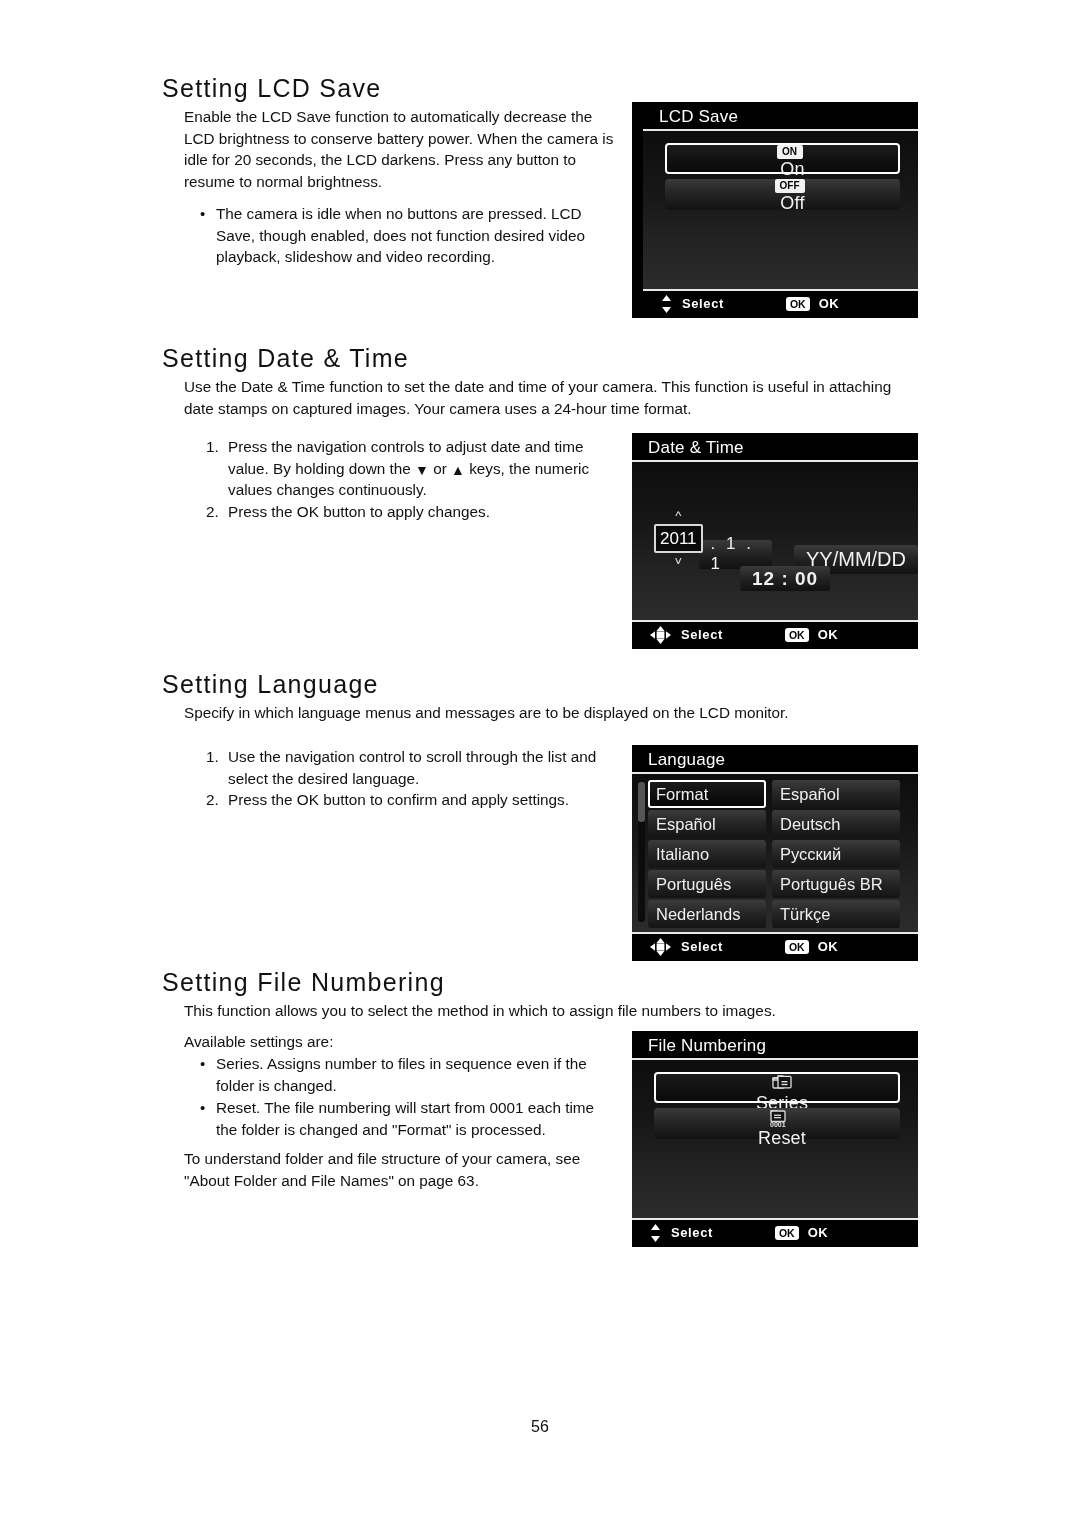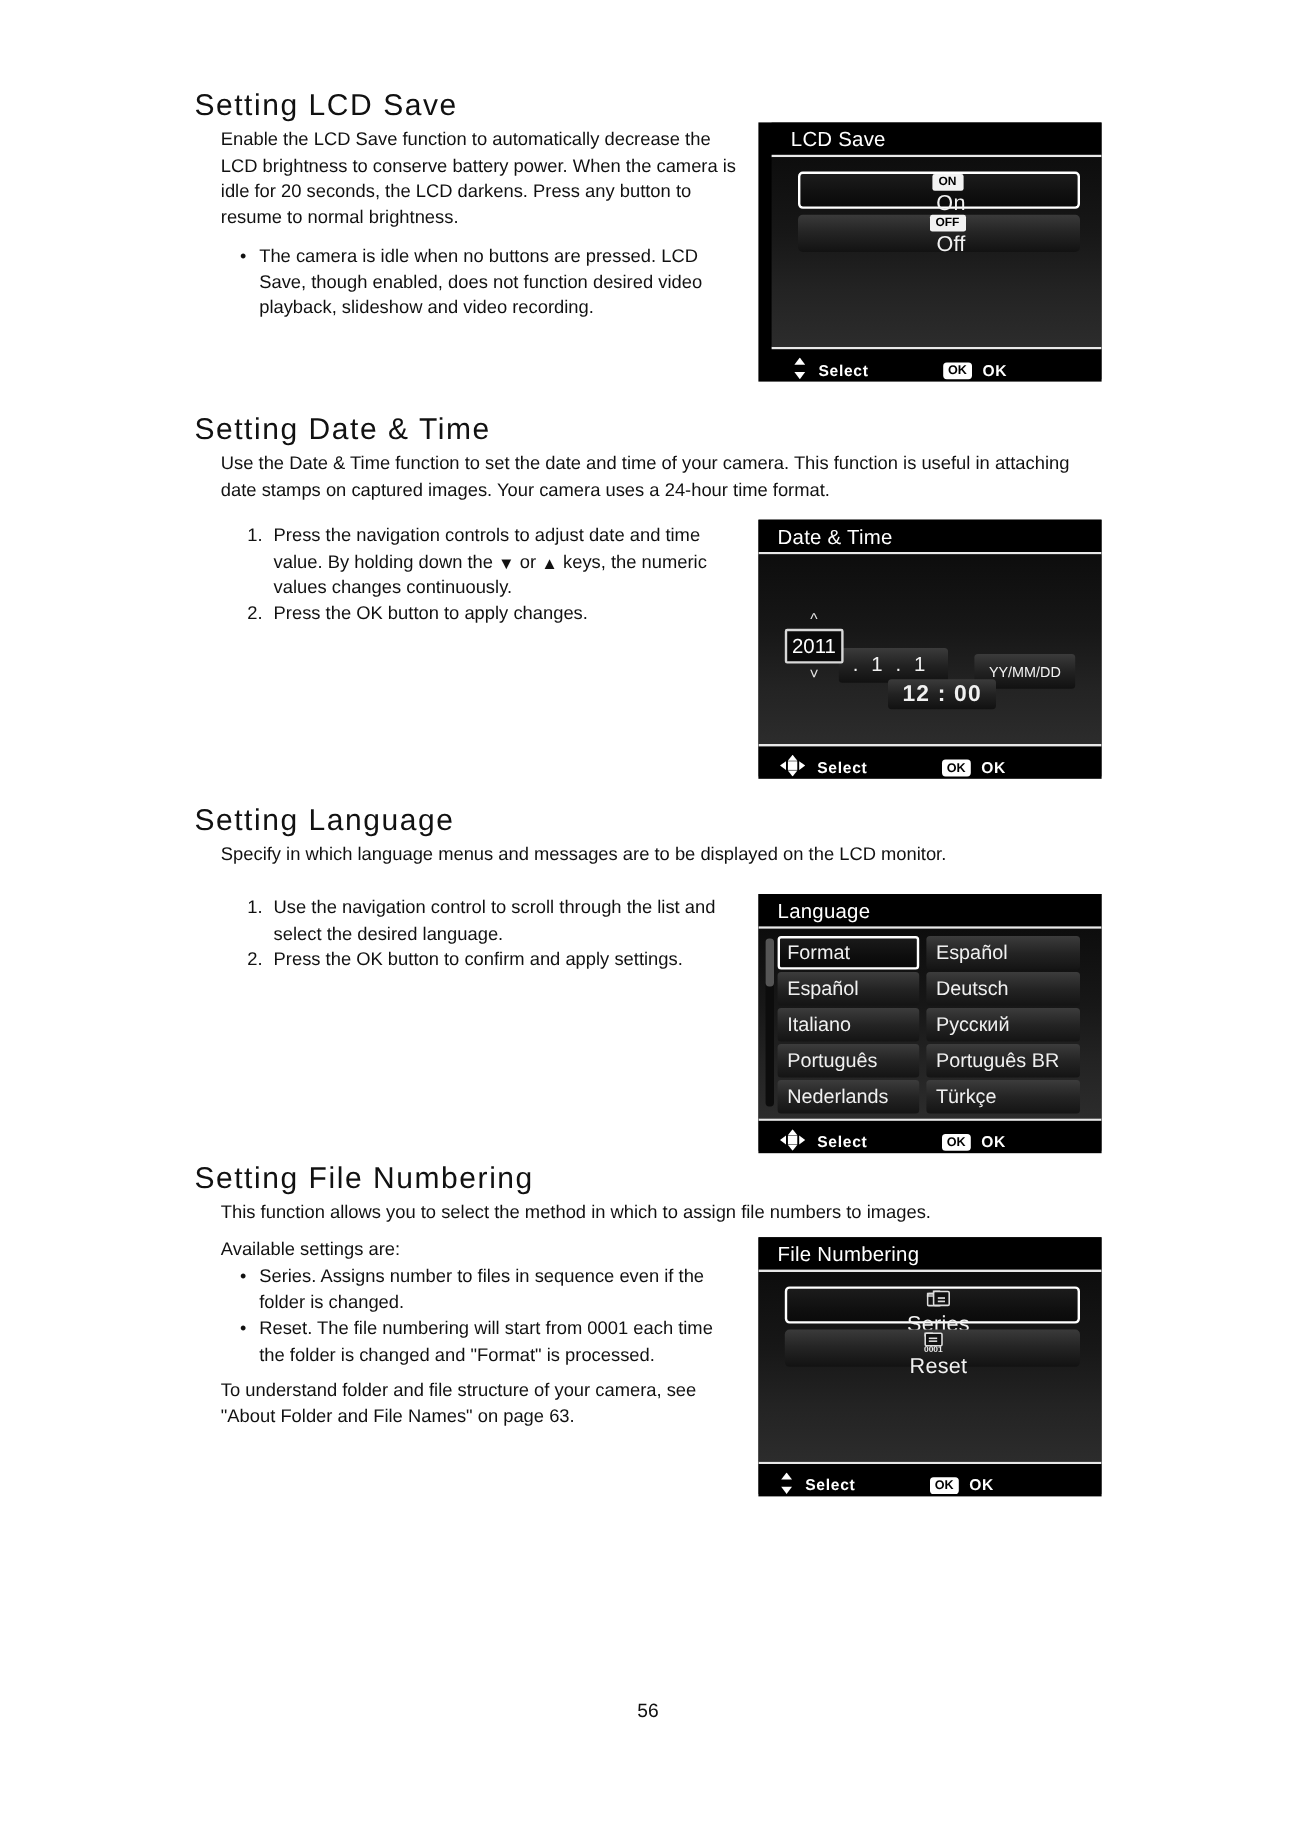--- a/index.html
+++ b/index.html
@@ -96,21 +96,21 @@
   .lcd-body {
     position: relative;
     background: linear-gradient(180deg, #0d0d0d 0%, #171717 40%, #232323 70%, #2c2c2c 100%);
     overflow: hidden;
   }
   .lcd-footer {
     height: 27px;
     background: #000;
     border-top: 2px solid #e8e8e8;
     display: flex;
-    align-items: flex-end;
+    align-items: center;
     color: #ffffff;
     font-size: 13px;
     font-weight: bold;
     letter-spacing: 0.6px;
   }
   .foot-nav-icon {
     margin-left: 18px;
     margin-right: 10px;
     display: inline-flex;
     align-items: center;
@@ -261,21 +261,21 @@
   .dt-md {
     margin-left: -4px;
     padding-left: 12px;
     padding-right: 16px;
     letter-spacing: 3px;
     margin-top: 32px;
   }
   .dt-format {
     margin-left: 22px;
     padding: 0 12px;
-    font-size: 12px;
+    font-size: 20px;
     letter-spacing: 0;
     margin-top: 43px;
   }
   .dt-time {
     position: absolute;
     left: 108px;
     top: 104px;
     padding: 0 12px;
     height: 25px;
     font-size: 19px;

